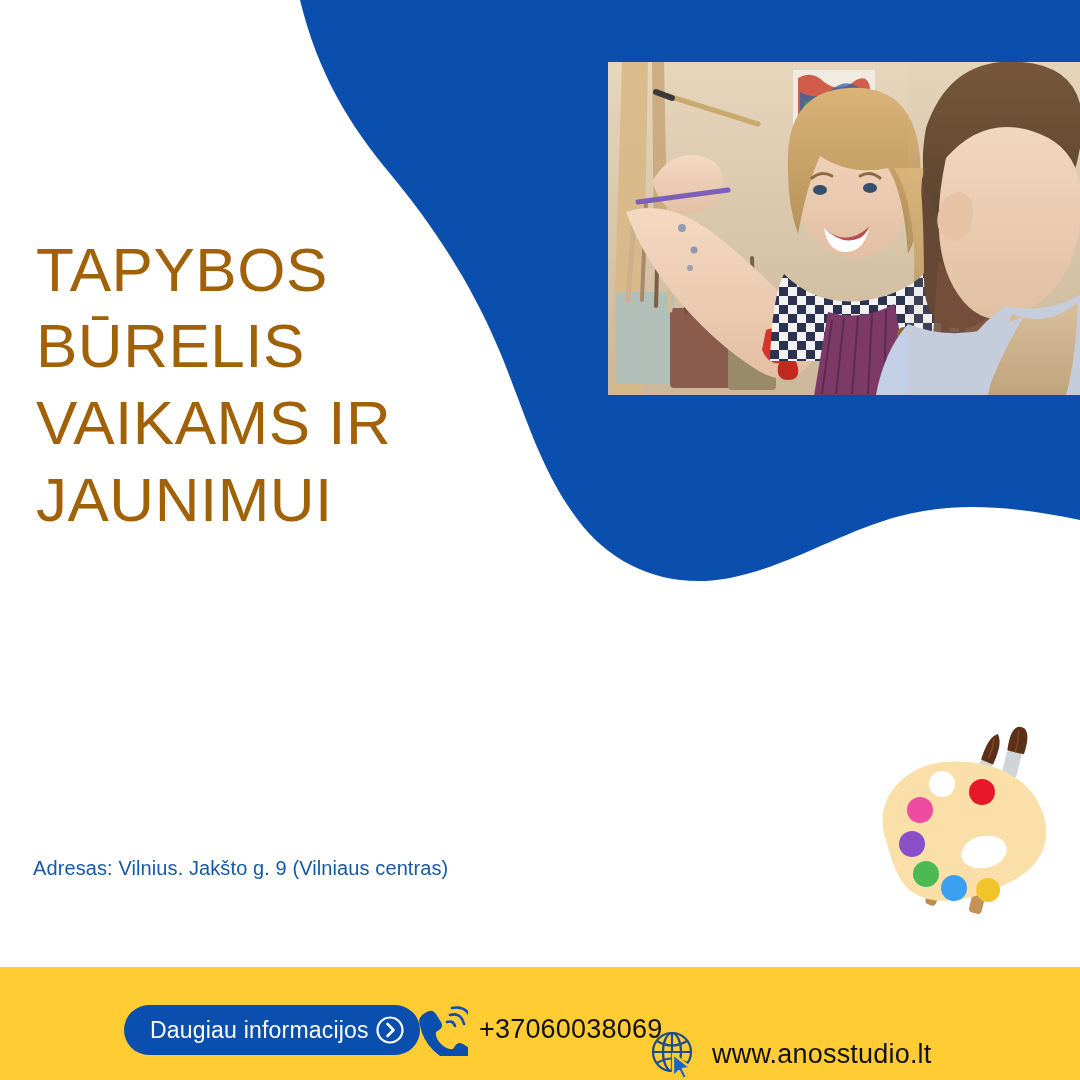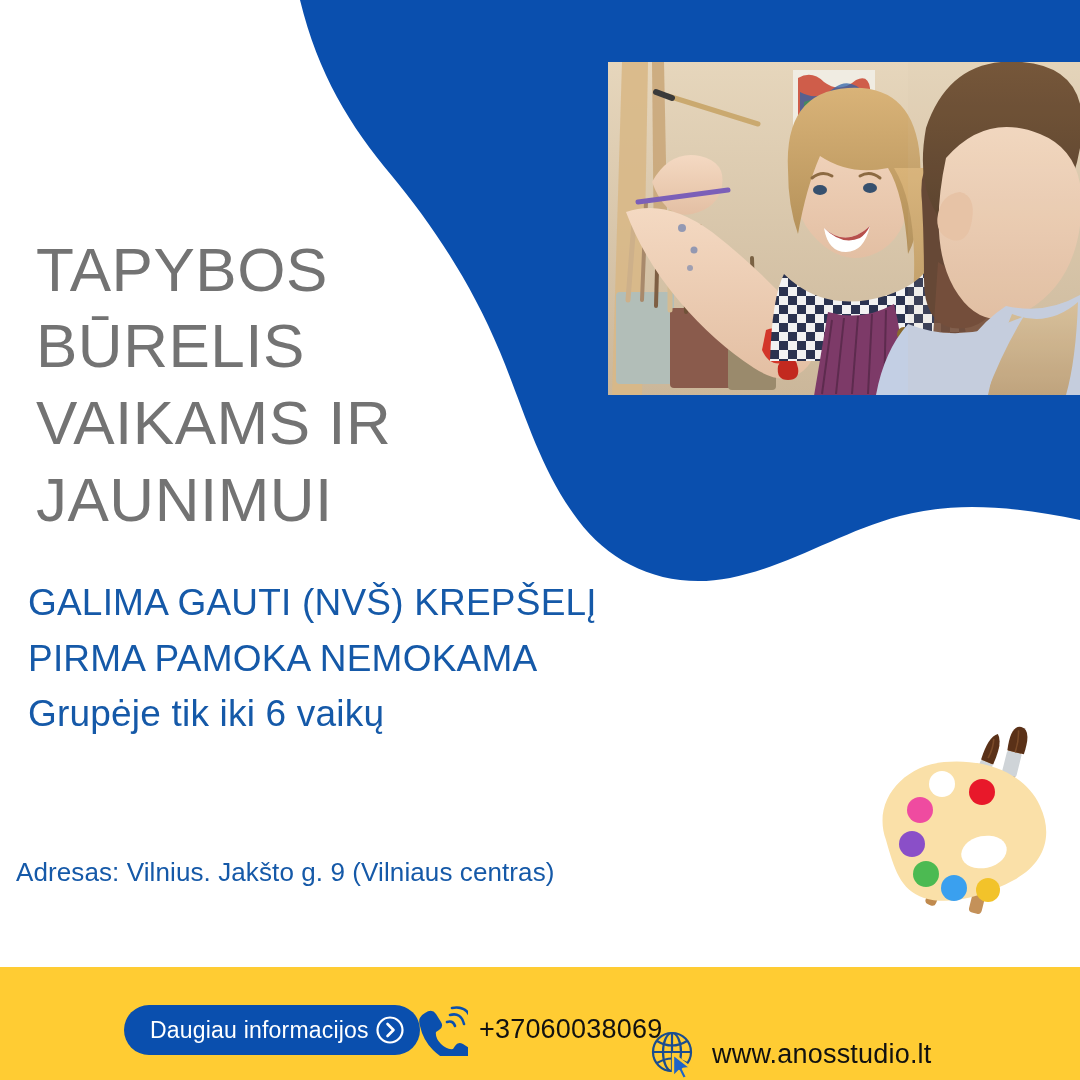--- a/index.html
+++ b/index.html
@@ -42,21 +42,21 @@
     background: #d9c6ad;
   }
   .photo-svg { display: block; width: 472px; height: 333px; }
 
   
   .headline {
     position: absolute;
     left: 36px;
     top: 190px;
     width: 560px;
-    color: #737373;
+    color: #a16207;
     font-size: 62px;
     line-height: 1.24;
     font-weight: 400;
     letter-spacing: 0.5px;
     white-space: pre-line;
   }
 
   
   .subblock {
     position: absolute;
@@ -69,24 +69,24 @@
     font-size: 37px;
     line-height: 1.5;
     font-weight: 400;
     letter-spacing: 0.2px;
     white-space: nowrap;
   }
 
   
   .address {
     position: absolute;
-    left: 16px;
+    left: 33px;
     top: 857px;
     color: #1559a8;
-    font-size: 26px;
+    font-size: 20px;
     font-weight: 400;
     letter-spacing: 0.1px;
     white-space: nowrap;
   }
 
   
   .palette-art {
     position: absolute;
     left: 858px;
     top: 722px;
@@ -272,25 +272,20 @@
         <path d="M404,252 q36,14 66,-12 q-2,58 -12,93 l-78,0 q10,-48 24,-81 Z" fill="url(#apronG)"></path>
         <path d="M300,262 q54,22 116,-8 q-22,36 -38,79 l-110,0 q8,-44 32,-71 Z" fill="#c3cfe4"></path>
       </g>
 
       <rect x="300" y="0" width="172" height="333" fill="#d9c3a8" opacity="0.10"></rect>
     </svg>
   </div>
 
   <h1 class="headline">TAPYBOS BŪRELIS VAIKAMS IR JAUNIMUI</h1>
 
-  <div class="subblock">
-    <div class="sub-line">GALIMA GAUTI (NVŠ) KREPŠELĮ</div>
-    <div class="sub-line">PIRMA PAMOKA NEMOKAMA</div>
-    <div class="sub-line">Grupėje tik iki 6 vaikų</div>
-  </div>
 
   <div class="address">Adresas: Vilnius. Jakšto g. 9 (Vilniaus centras)</div>
 
   <svg class="palette-art" viewBox="0 0 222 226" aria-hidden="true">
 
     <g transform="rotate(22 110 110)">
       <rect x="96" y="16" width="11" height="176" rx="4" fill="#c08a4e"></rect>
       <rect x="96" y="16" width="11" height="176" rx="4" fill="none"></rect>
       <rect x="95" y="38" width="13" height="22" rx="2" fill="#cfd4d8"></rect>
       <path d="M95,38 q-2,-24 6,-30 q8,6 7,30 Z" fill="#5a3118"></path>

